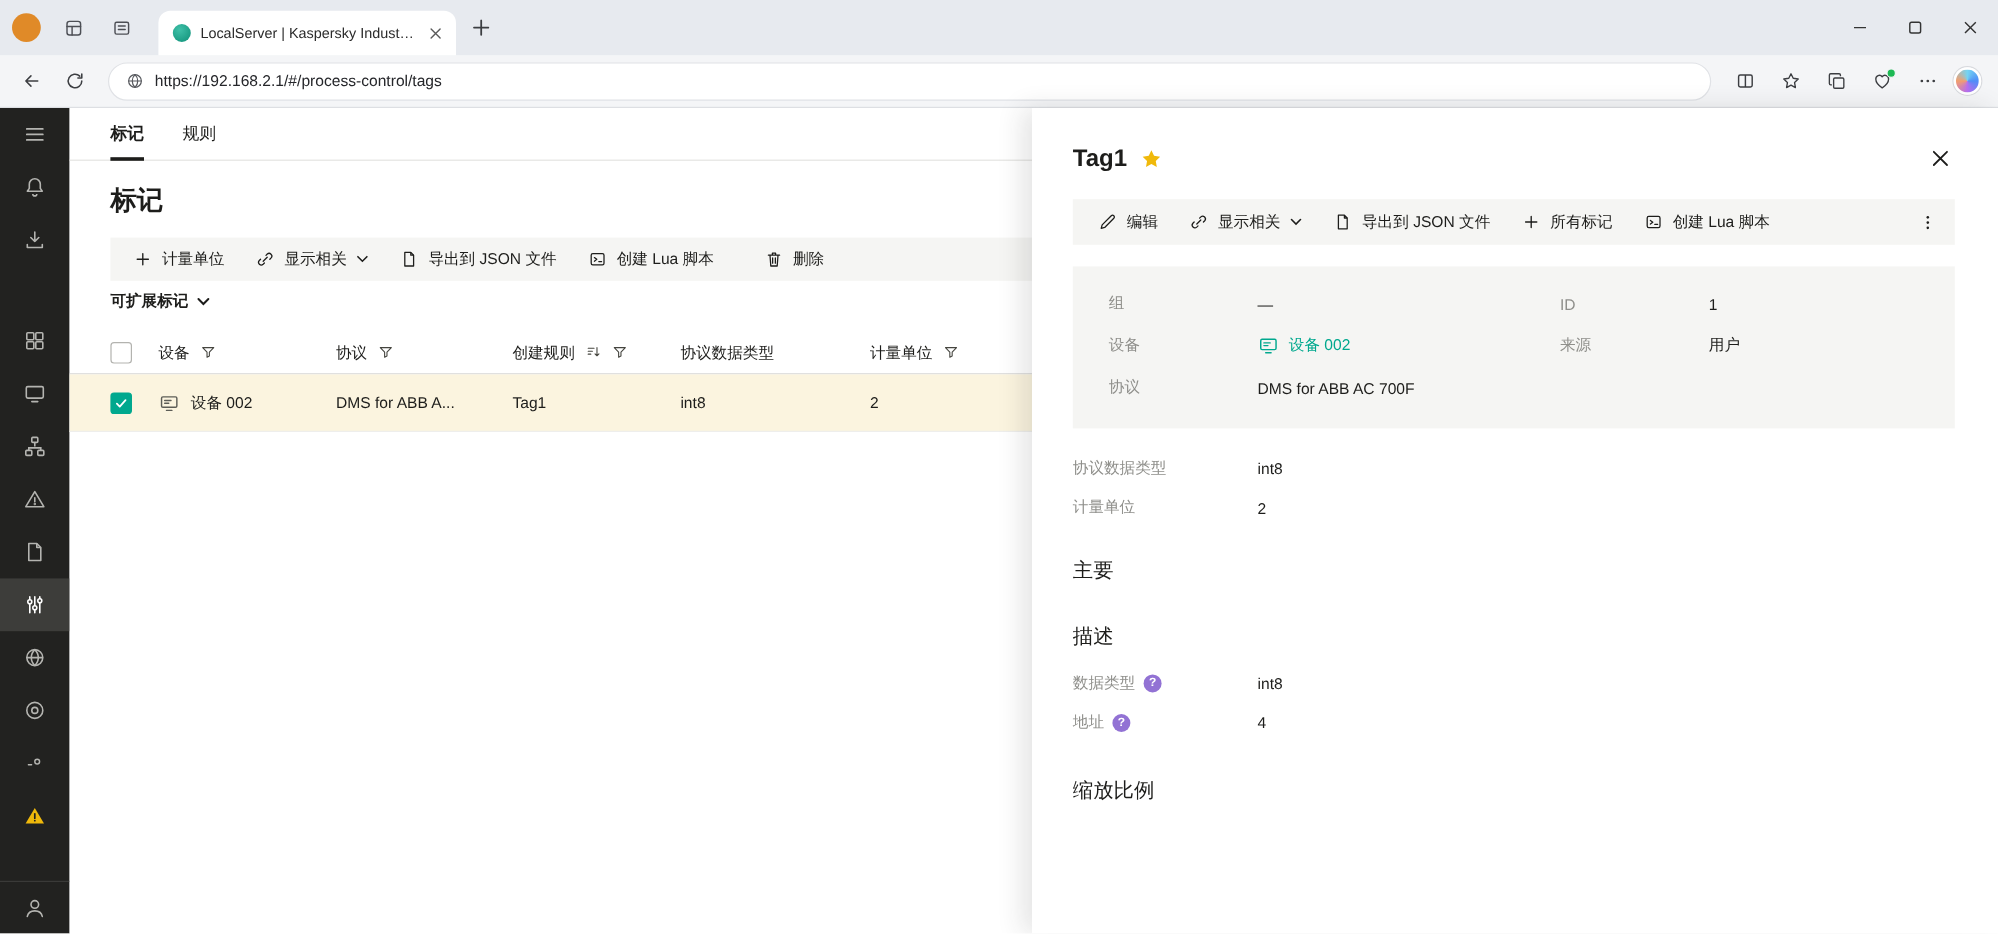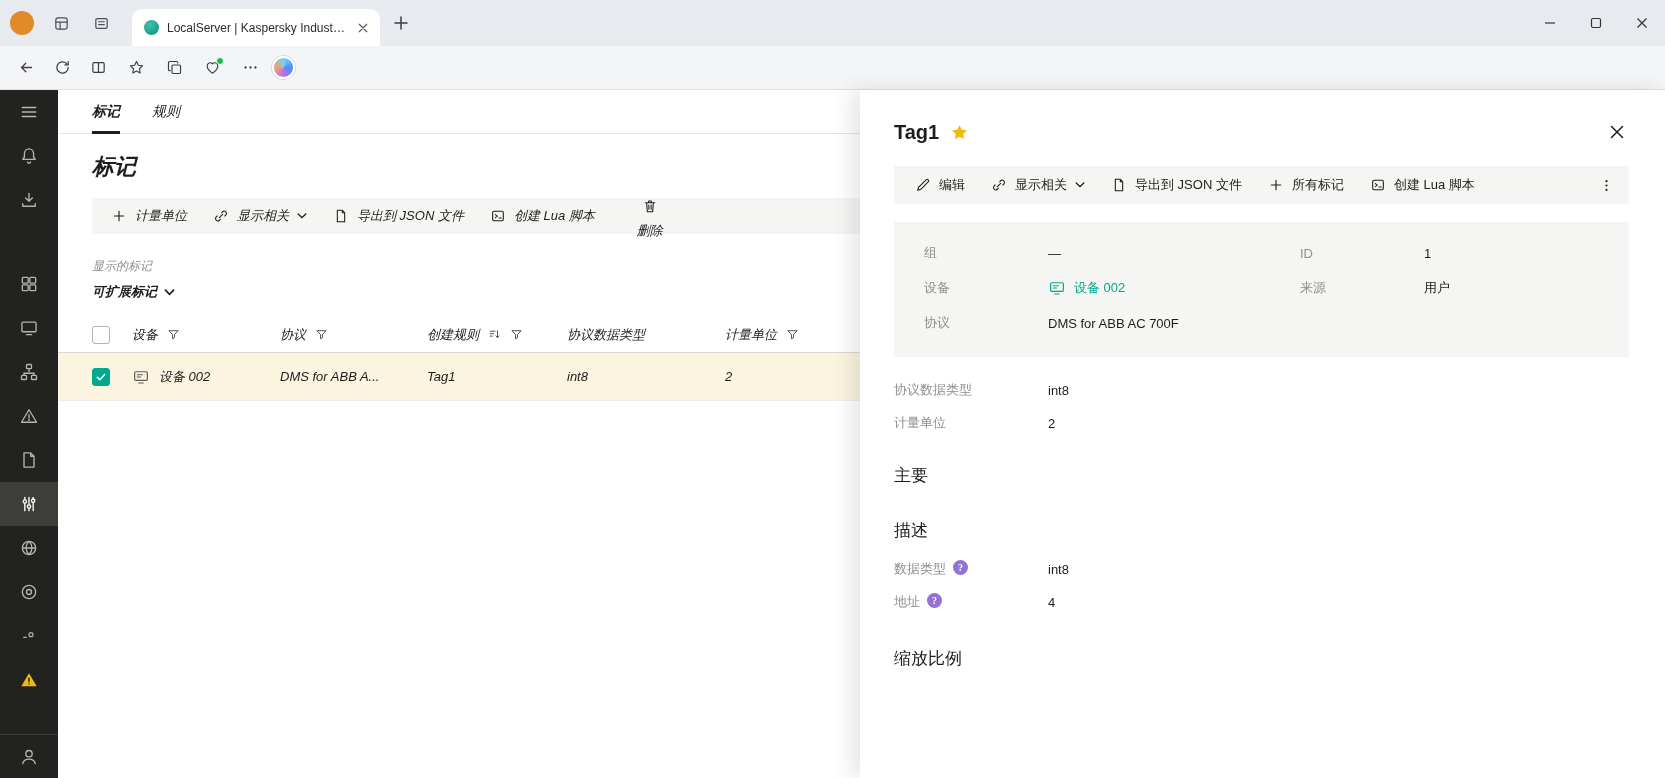--- a/index.html
+++ b/index.html
@@ -40,32 +40,32 @@
 
   .sidebar { width:58px; background:#222220; display:flex; flex-direction:column; flex:none; }
   .s-item { height:44px; display:flex; align-items:center; justify-content:center; color:#b4b4b0; flex:none; }
   .s-item svg { width:20px; height:20px; }
   .s-item.small svg { width:16px; height:16px; }
   .s-item.active { background:#3d3d3a; color:#ffffff; }
   .s-spacer { height:40px; flex:none; }
   .s-bottom { margin-top:auto; border-top:1px solid #3a3a38; }
   .s-warning { color:#f0b90b; }
 
-  .main { flex:1; min-width:0; background:#fff;font-style:italic; }
+  .main { flex:1; min-width:0; background:#fff; }
   .tabbar { height:44px; border-bottom:1px solid #e4e4e2; display:flex; padding-left:34px; gap:32px; }
   .tabitem { display:flex; align-items:center; font-size:14px; color:#1d1d1b; position:relative; }
   .tabitem.active { font-weight:700; }
   .tabitem.active::after { content:""; position:absolute; left:0; right:0; bottom:-1px; height:3px; background:#1d1d1b; }
   .page-title { margin:18px 0 0 34px; font-size:22px; font-weight:700; }
 
   .toolbar { margin:16px 0 0 34px; height:36px; background:#f5f5f3; display:flex; align-items:center; padding:0 6px; }
   .tbtn { display:flex; align-items:center; gap:8px; padding:0 13px; height:100%; font-size:13px; color:#1d1d1b; white-space:nowrap; }
   .tbtn svg { width:16px; height:16px; flex:none; }
   .tbtn .chev { width:10px; height:10px; color:#1d1d1b; }
-  .tbtn-gap { margin-left:16px;flex-direction:column; }
+  .tbtn-gap { margin-left:16px; }
 
   .shown-label { margin:24px 0 0 34px; font-size:12px; color:#8f8f8b; }
   .shown-value { margin:8px 0 0 34px; font-size:13px; font-weight:700; display:inline-flex; align-items:center; gap:7px; }
   .shown-value svg { width:11px; height:11px; }
 
   .table { margin-top:16px; }
   .thead, .trow { display:grid; grid-template-columns:40px 148px 147px 140px 158px 1fr; padding-left:34px; align-items:center; }
   .thead { height:36px; font-size:13px; color:#1d1d1b; border-bottom:1px solid #d9d9d7; }
   .th { display:flex; align-items:center; gap:9px; }
   .th svg { width:13px; height:13px; color:#45453f; flex:none; }
@@ -90,21 +90,21 @@
   .kebab svg { width:15px; height:15px; }
 
   .info-card { margin-top:18px; background:#f5f5f3; padding:22px 20px 25px 30px; display:grid; grid-template-columns:124px 252px 124px 1fr; row-gap:17px; font-size:13px; align-items:center; }
   .lbl { color:#8f8f8b; }
   .val { color:#1d1d1b; }
   .dev-link { color:#00a88e; display:flex; align-items:center; gap:8px; font-weight:400; }
   .dev-link svg { width:18px; height:18px; flex:none; }
 
   .fields { margin-top:24px; display:grid; grid-template-columns:154px 1fr; row-gap:15px; font-size:13px; align-items:center; }
   .section-h { margin-top:32px; font-size:17px; font-weight:400; color:#1d1d1b; }
-  .lbl-help { display:flex; align-items:flex-start; gap:7px;font-family:Liberation Serif, serif; }
+  .lbl-help { display:flex; align-items:center; gap:7px; }
   .help { width:15px; height:15px; border-radius:50%; background:#9272d4; color:#fff; font-size:10px; font-weight:700; display:inline-flex; align-items:center; justify-content:center; }
 </style>
 </head>
 <body>
 
 <div class="titlebar">
   <div class="tb-left">
     <div class="avatar"></div>
     <div class="tb-btn">
       <svg viewBox="0 0 24 24" fill="none" stroke="currentColor" stroke-width="1.7" stroke-linecap="round">
@@ -156,20 +156,27 @@
   <div class="nav-btn">
     <svg viewBox="0 0 24 24" fill="none" stroke="currentColor" stroke-width="1.8" stroke-linecap="round" stroke-linejoin="round">
         <path d="M19 12H5M11 6l-6 6 6 6"></path>
       </svg>
   </div>
   <div class="nav-btn">
     <svg viewBox="0 0 24 24" fill="none" stroke="currentColor" stroke-width="1.8" stroke-linecap="round" stroke-linejoin="round">
         <path d="M20 12a8 8 0 1 1-2.4-5.7M20 3.8v4.6h-4.6"></path>
       </svg>
   </div>
+  <div class="urlbar">
+    <svg viewBox="0 0 24 24" fill="none" stroke="currentColor" stroke-width="1.6">
+        <circle cx="12" cy="12" r="8.5"></circle>
+        <path d="M3.5 12h17M12 3.5c2.4 2.3 3.7 5.2 3.7 8.5s-1.3 6.2-3.7 8.5M12 3.5c-2.4 2.3-3.7 5.2-3.7 8.5s1.3 6.2 3.7 8.5"></path>
+      </svg>
+    <span class="url-text">https://192.168.2.1/#/process-control/tags</span>
+  </div>
   <div class="nav-right">
     <div class="nav-btn">
       <svg viewBox="0 0 24 24" fill="none" stroke="currentColor" stroke-width="1.7">
           <rect x="4" y="5" width="16" height="14" rx="2"></rect>
           <path d="M12 5v14"></path>
         </svg>
     </div>
     <div class="nav-btn">
       <svg viewBox="0 0 24 24" fill="none" stroke="currentColor" stroke-width="1.6" stroke-linejoin="round">
           <path d="M12 3.5l2.6 5.3 5.9.9-4.3 4.1 1 5.9L12 16.9l-5.2 2.8 1-5.9-4.3-4.1 5.9-.9z"></path>
@@ -335,21 +342,20 @@
       </div>
       <div class="tbtn tbtn-gap">
         <svg viewBox="0 0 24 24" fill="none" stroke="currentColor" stroke-width="1.6" stroke-linecap="round" stroke-linejoin="round">
             <path d="M5 7h14M10 7V4.5h4V7M7 7l1 13.5h8L17 7"></path>
             <path d="M10.3 10.5v6.5M13.7 10.5v6.5"></path>
           </svg>
         <span>删除</span>
       </div>
     </div>
 
-    <div class="shown-label">显示的标记</div>
     <div class="shown-value">
       <span>可扩展标记</span>
       <svg viewBox="0 0 12 8" fill="none" stroke="currentColor" stroke-width="1.8" stroke-linecap="round">
           <path d="M1.5 1.5L6 6l4.5-4.5"></path>
         </svg>
     </div>
 
     <div class="table">
       <div class="thead">
         <div class="th">

